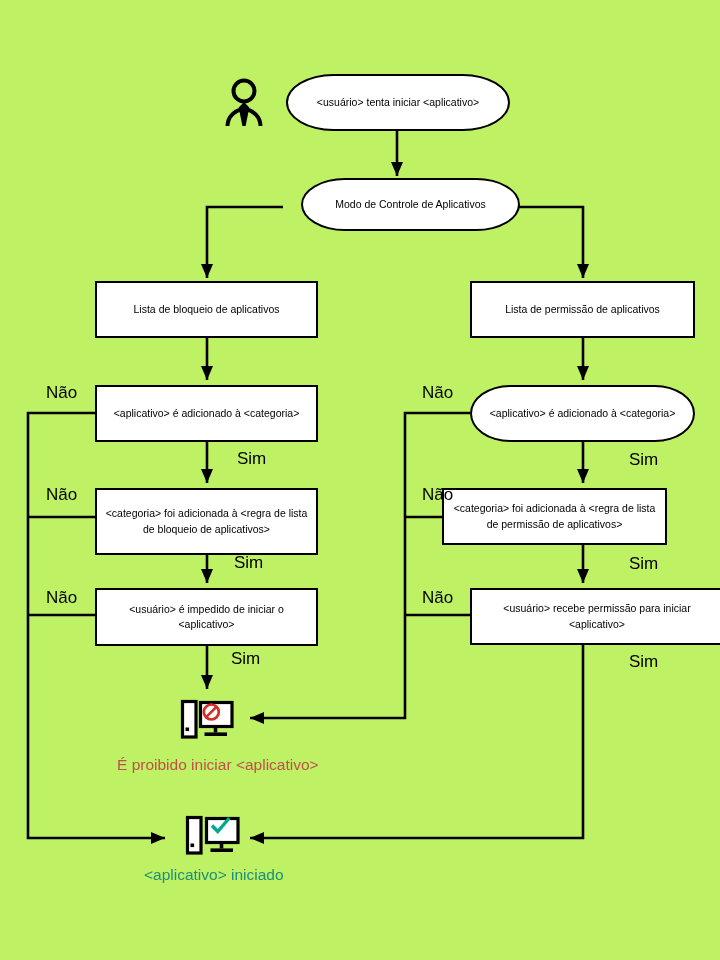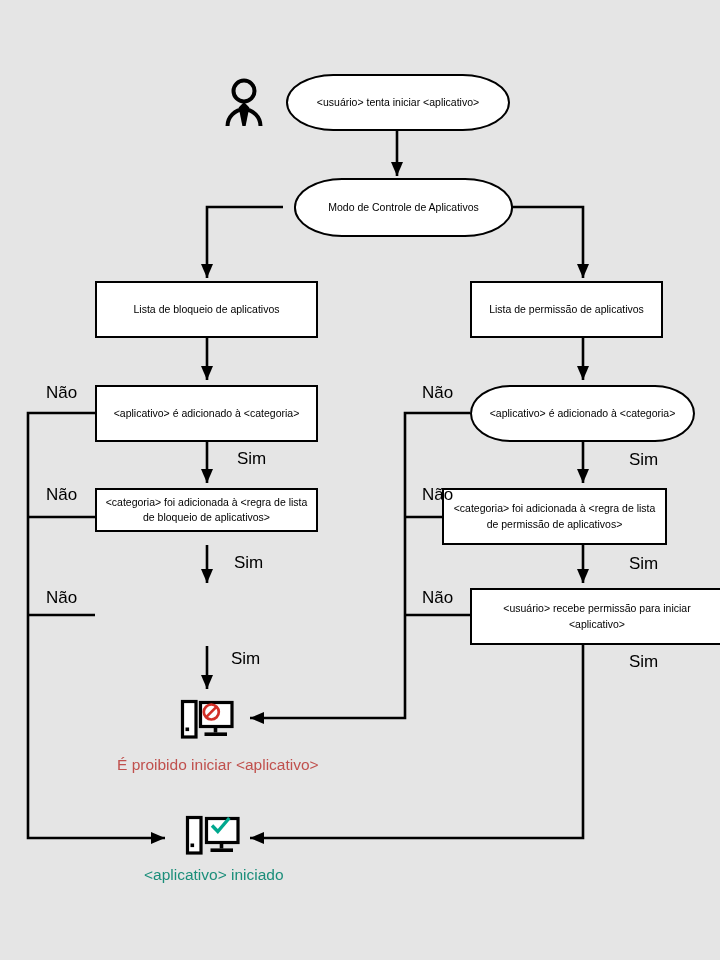--- a/index.html
+++ b/index.html
@@ -1,17 +1,17 @@
 <!DOCTYPE html>
 <html><head>
 <meta charset="utf-8">
 <style>
   html,body { margin:0; padding:0; background:#ffffff; }
   .canvas {
-    position:relative; width:720px; height:960px; background:#e5e5e5;
+    position:relative; width:720px; height:960px; background:#bef264;
     font-family:"Liberation Sans", sans-serif; color:#000; overflow:hidden;
   }
   .layer { position:absolute; left:0; top:0; width:720px; height:960px; }
   .node {
     position:absolute; box-sizing:border-box; background:#ffffff;
     border:2.5px solid #000000; display:flex; align-items:center; justify-content:center;
     text-align:center; font-size:10.5px; line-height:1.45; padding:0 8px; color:#000;
   }
   .pill { border-radius:48px / 29px; border-width:2.3px; }
   .stadium { border-radius:40px / 28.5px; }
@@ -73,34 +73,35 @@
       <rect x="190.5" y="843.5" width="3.6" height="3.6" fill="#000"></rect>
       <rect x="206.5" y="818.5" width="31.5" height="24" fill="#fff" stroke="#000" stroke-width="3.2"></rect>
       <path d="M221.5 842.5 V848.5" fill="none" stroke="#000" stroke-width="3.6"></path>
       <path d="M210.5 850.2 H233" fill="none" stroke="#000" stroke-width="3.6"></path>
       <path d="M212 825.5 L217.8 831.5 L229.3 818" fill="none" stroke="#00a88e" stroke-width="3.4"></path>
     </g>
   </svg>
 
   <div class="node pill" style="left:286px; top:74px; width:224px; height:57px;">&lt;usuário&gt; tenta iniciar &lt;aplicativo&gt;</div>
 
-  <div class="node pill" style="left:294px; top:178px; width:219px; height:59px;">Modo de Controle de Aplicativos</div>
+  <div class="node pill" style="left:301px; top:178px; width:219px; height:53px;">Modo de Controle de Aplicativos</div>
 
   <div class="node" style="left:95px; top:281px; width:223px; height:57px;">Lista de bloqueio de aplicativos</div>
 
-  <div class="node" style="left:470px; top:281px; width:193px; height:57px;">Lista de permissão de aplicativos</div>
+  <div class="node" style="left:470px; top:281px; width:225px; height:57px;">Lista de permissão de aplicativos</div>
 
   <div class="node" style="left:95px; top:385px; width:223px; height:57px;">&lt;aplicativo&gt; é adicionado à &lt;categoria&gt;</div>
 
   <div class="node stadium" style="left:470px; top:385px; width:225px; height:57px;">&lt;aplicativo&gt; é adicionado à &lt;categoria&gt;</div>
 
-  <div class="node" style="left:95px; top:488px; width:223px; height:44px;">&lt;categoria&gt; foi adicionada à &lt;regra de lista de bloqueio de aplicativos&gt;</div>
+  <div class="node" style="left:95px; top:488px; width:223px; height:67px;">&lt;categoria&gt; foi adicionada à &lt;regra de lista de bloqueio de aplicativos&gt;</div>
 
   <div class="node" style="left:442px; top:488px; width:225px; height:57px;">&lt;categoria&gt; foi adicionada à &lt;regra de lista de permissão de aplicativos&gt;</div>
 
+  <div class="node" style="left:95px; top:588px; width:223px; height:58px;">&lt;usuário&gt; é impedido de iniciar o &lt;aplicativo&gt;</div>
 
   <div class="node" style="left:470px; top:588px; width:254px; height:57px;">&lt;usuário&gt; recebe permissão para iniciar &lt;aplicativo&gt;</div>
 
   <div class="lbl" style="left:46px; top:383px;">Não</div>
   <div class="lbl" style="left:46px; top:485px;">Não</div>
   <div class="lbl" style="left:46px; top:588px;">Não</div>
   <div class="lbl" style="left:422px; top:383px;">Não</div>
   <div class="lbl" style="left:422px; top:485px;">Não</div>
   <div class="lbl" style="left:422px; top:588px;">Não</div>
 

